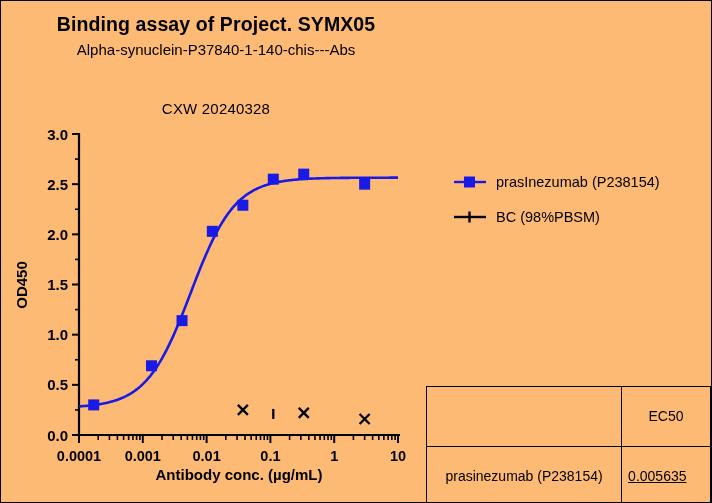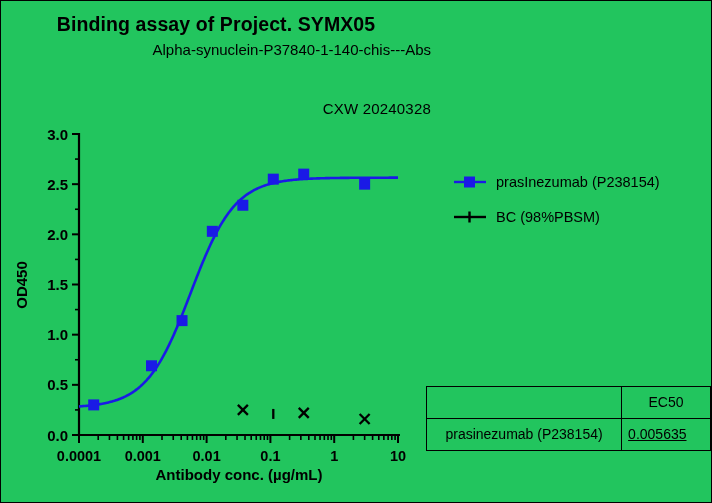--- a/index.html
+++ b/index.html
@@ -12,21 +12,21 @@
     height: 503px;
     font-family: "Liberation Sans", sans-serif;
     overflow: hidden;
   }
   #root {
     position: relative;
     width: 712px;
     height: 503px;
     box-sizing: border-box;
     border: 1px solid #000000;
-    background: #22c55e;
+    background: #fdba74;
   }
 
   
   #title-block {
     position: absolute;
     left: 0;
     top: 12px;
     width: 430px;
     text-align: center;
   }
@@ -35,21 +35,20 @@
     font-weight: bold;
     color: #000000;
     letter-spacing: 0.1px;
     white-space: nowrap;
   }
   .subtitle {
     font-size: 15px;
     color: #000000;
     margin-top: 2px;
     white-space: nowrap;
-    text-align: right;
   }
   #subtitle-1 { margin-top: 5px; }
   #subtitle-3 { letter-spacing: 0.2px; margin-top: 42px; }
 
   
   #plot-wrap {
     position: absolute;
     left: 0;
     top: 0;
     width: 430px;
@@ -141,21 +140,21 @@
   
   #ec50-table {
     position: absolute;
     left: 425px;
     top: 385px;
     border-collapse: collapse;
     font-size: 14px;
   }
   #ec50-table td {
     border: 1px solid #000000;
-    padding: 6px 6px;
+    padding: 20px 6px;
     color: #000000;
     white-space: nowrap;
     height: 19px;
     line-height: 19px;
   }
   .tbl-blank { width: 188px; }
   .tbl-name  { width: 188px; text-align: center; }
   .tbl-head  { width: 80px; text-align: center; }
   .tbl-val   { width: 80px; text-align: left; text-decoration: underline; }
 </style>

